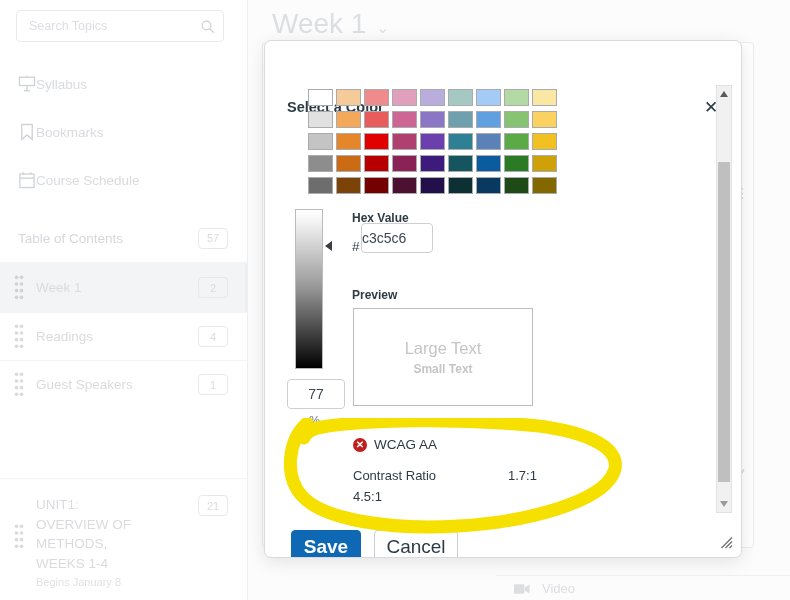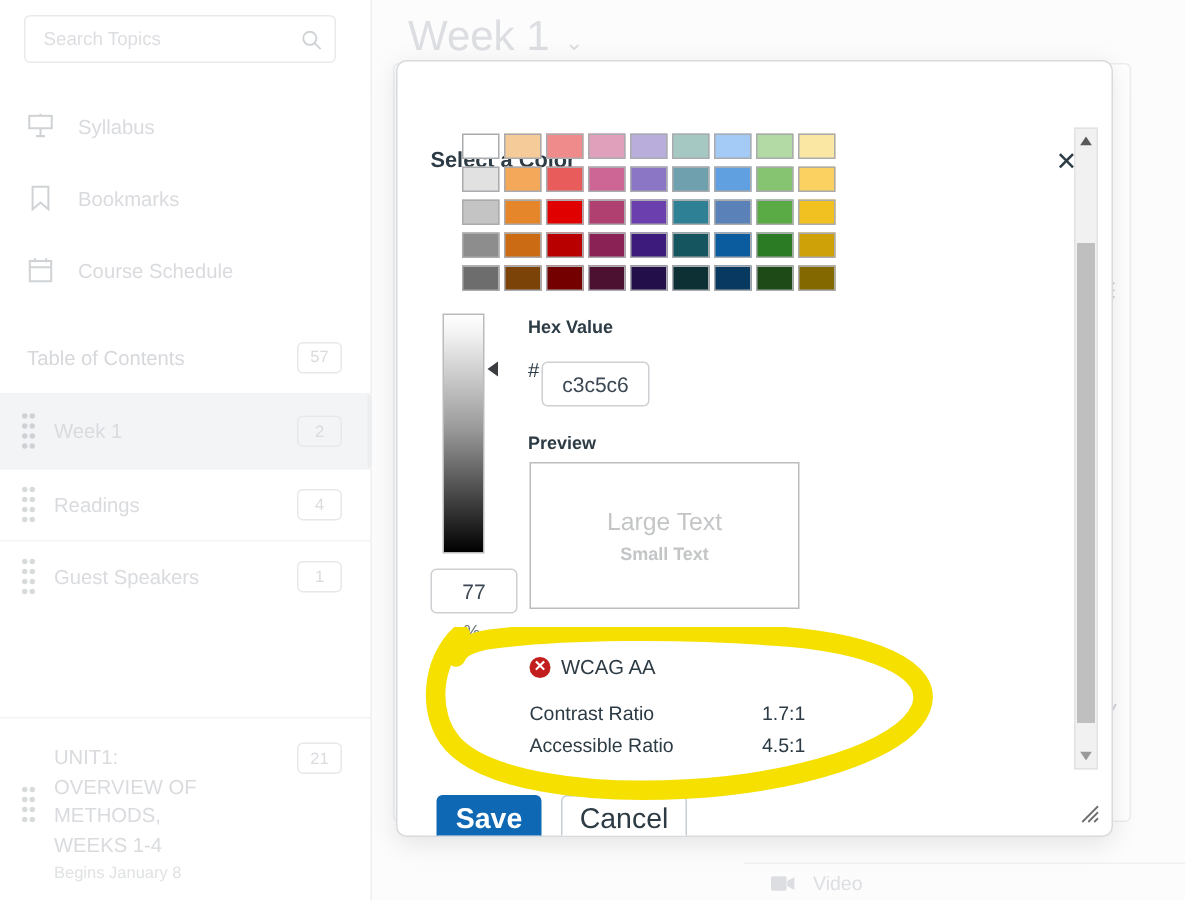--- a/index.html
+++ b/index.html
@@ -25,21 +25,21 @@
   }
   .search-box input {
     flex: 1; border: 0; outline: none; font-size: 12.5px;
     color: #000000; font-family: "Liberation Sans", sans-serif; background: transparent;
   }
   .search-box input::placeholder { color: #dcdee1; }
   .search-icon { width: 15px; height: 15px; opacity: .32; }
 
   .nav-item {
     position: absolute; left: 0; width: 248px; height: 48px;
-    display: flex; align-items: center; padding-left: 18px; gap: 16px;
+    display: flex; align-items: center; padding-left: 18px; 
   }
   .nav-item .ico { width: 18px; height: 18px; opacity: .22; flex: none; }
   .nav-item .lbl { font-size: 13.5px; color: #d9dbde; }
 
   .toc-head {
     position: absolute; left: 0; top: 218px; width: 248px; height: 40px;
     display: flex; align-items: center; justify-content: space-between;
     padding: 0 20px 0 18px;
   }
   .toc-head .lbl { font-size: 13.5px; color: #d6d8db; }
@@ -155,23 +155,23 @@
   }
   .pct-sign {
     position: absolute; left: 44px; top: 373px; font-size: 12.5px; color: #6b7780;
   }
 
   
   .field-label { font-size: 12px; font-weight: bold; color: #2d3b45; }
   .hex-label { position: absolute; left: 87px; top: 170px; }
   .hex-hash { position: absolute; left: 87px; top: 198px; font-size: 13.5px; color: #2d3b45; }
   .hex-input {
-    position: absolute; left: 96px; top: 200px; width: 72px; height: 30px;
+    position: absolute; left: 96px; top: 182px; width: 72px; height: 30px;
     border: 1px solid #cdcfd2; border-radius: 4px; background: #fff;
-    text-align: center; font-size: 14px; color: #3b4752;
+    text-align: left; font-size: 14px; color: #3b4752;
     font-family: "Liberation Sans", sans-serif; outline: none;
   }
 
   
   .prev-label { position: absolute; left: 87px; top: 247px; }
   .preview-box {
     position: absolute; left: 88px; top: 267px; width: 180px; height: 98px;
     border: 1px solid #babcbf; background: #fff;
     display: flex; flex-direction: column; align-items: center; justify-content: center; gap: 4px;
   }
@@ -481,21 +481,20 @@
 
     <div class="wcag-head">
       <span class="fail-icon">✕</span>
       <span class="lbl">WCAG AA</span>
     </div>
     <div class="ratio-row" style="top:427px">
       <span class="k">Contrast Ratio</span>
       <span class="v">1.7:1</span>
     </div>
     <div class="ratio-row" style="top:448px">
-      <span class="k">Accessible Ratio</span>
       <span class="v">4.5:1</span>
     </div>
 
     <button class="btn btn-save">Save</button>
     <button class="btn btn-cancel">Cancel</button>
 
     <svg class="resize-grip" viewBox="0 0 13 13" stroke="#3b3d40" stroke-width="1.2">
       <line x1="12" y1="1.5" x2="1.5" y2="12"></line>
         <line x1="12" y1="5.5" x2="5.5" y2="12"></line>
         <line x1="12" y1="9.5" x2="9.5" y2="12"></line>

